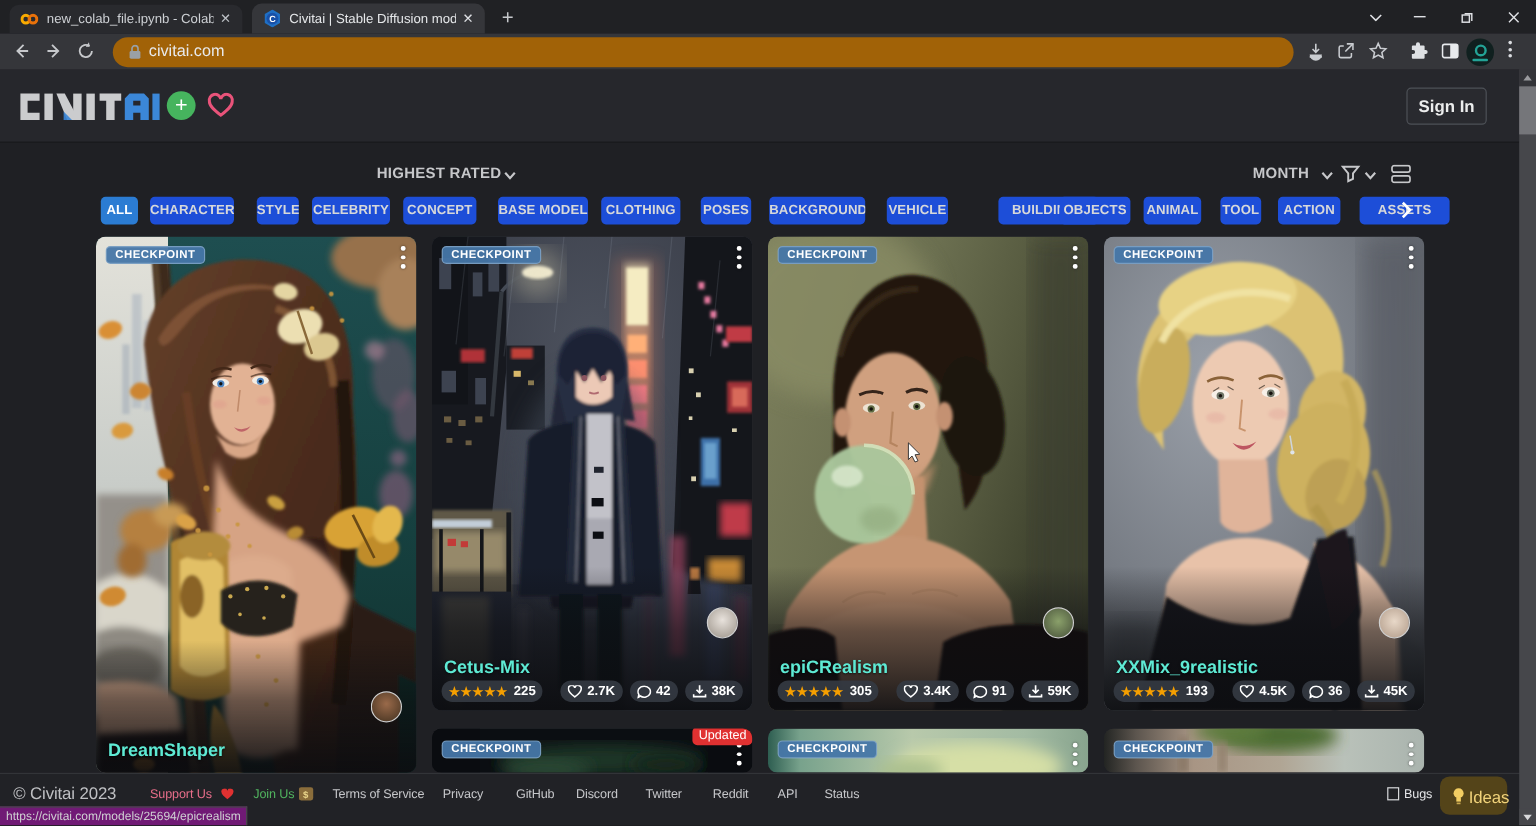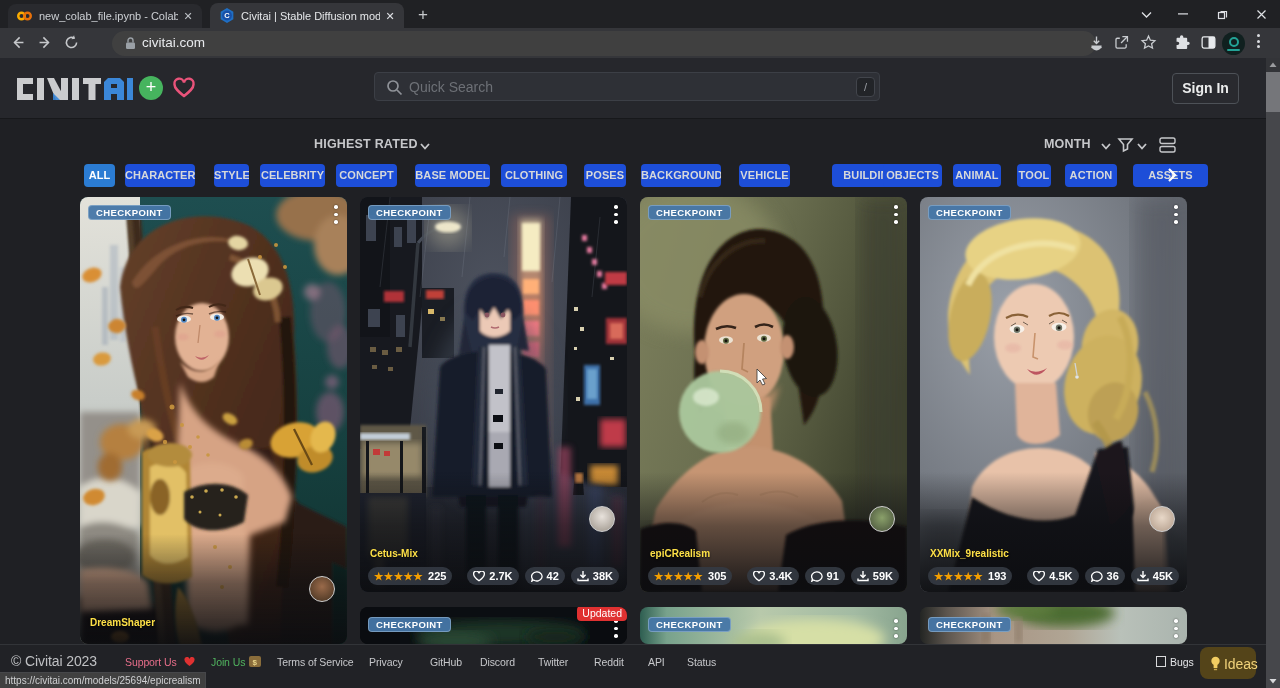--- a/index.html
+++ b/index.html
@@ -10,21 +10,21 @@
 #tabbar{position:absolute;left:0;top:0;width:1280px;height:28px;background:#202124;}
 .tab{position:absolute;top:4px;height:24px;border-radius:8px 8px 0 0;font-size:11px;color:#cdd0d4;display:flex;align-items:center;overflow:hidden;}
 #tab1{left:8px;width:194px;background:#292a2e;}
 #tab2{left:210px;width:194px;background:#35363a;color:#e6e8ea;top:3px;height:25px;}
 .tab .ttl{white-space:nowrap;overflow:hidden;flex:1;}
 .tclose{width:14px;height:14px;margin:0 7px 0 3px;color:#bdc1c6;font-size:11px;line-height:14px;text-align:center;flex:none;}
 #newtab{position:absolute;left:414px;top:6px;width:18px;height:18px;color:#c6c8cb;font-size:17px;line-height:17px;text-align:center;}
 .wctl{position:absolute;top:0;height:28px;width:30px;color:#e8eaed;display:flex;align-items:center;justify-content:center;}
 #toolbar{position:absolute;left:0;top:28px;width:1280px;height:30px;background:#35363a;}
 .tbico{position:absolute;top:34px;width:17px;height:17px;color:#c6c8cb;}
-#omni{position:absolute;left:112px;top:31px;width:984px;height:25px;border-radius:13px;background:#404040;}
+#omni{position:absolute;left:94px;top:31px;width:984px;height:25px;border-radius:13px;background:#a16207;}
 #omni .url{position:absolute;left:30px;top:4px;font-size:13.5px;color:#e8eaed;}
 
 #hdr{position:absolute;left:0;top:58px;width:1266px;height:61px;background:#26272c;border-bottom:1px solid #17181b;}
 #plusbtn{position:absolute;left:139px;top:76px;width:24px;height:24px;border-radius:50%;background:#46b45e;color:#fff;font-size:18px;line-height:22px;text-align:center;font-weight:400;}
 #search{position:absolute;left:374px;top:72px;width:506px;height:29px;background:#2e3036;border:1px solid #3c3f46;border-radius:4px;}
 #search .ph{position:absolute;left:34px;top:6px;font-size:14px;color:#6d7076;}
 #slash{position:absolute;right:4px;top:4px;width:19px;height:20px;background:#222428;border:1px solid #42454c;border-radius:4px;color:#9a9da3;font-size:11px;text-align:center;line-height:18px;}
 #signin{position:absolute;left:1172px;top:73px;width:67px;height:31px;background:#292a2f;border:1px solid #4d5157;border-radius:4px;color:#eceded;font-size:14px;font-weight:700;text-align:center;line-height:29px;}
 
 #seg{position:absolute;left:81px;top:133px;width:216px;height:22px;background:#202125;border-radius:4px;}
@@ -37,30 +37,30 @@
 
 .chip{position:absolute;top:164px;height:23px;border-radius:4px;background:#1d4ed8;color:#d6d8da;font-size:11px;font-weight:700;line-height:23px;text-align:center;letter-spacing:.1px;white-space:nowrap;overflow:hidden;}
 .chip.blue{background:#2b7cd3;color:#fff;}
 
 .card{position:absolute;width:267px;border-radius:8px;overflow:hidden;background:#25262b;}
 .card svg.img{position:absolute;left:0;top:0;}
 .badge{position:absolute;left:8px;top:8px;height:15px;padding:0 7px;background:rgba(70,118,168,.95);border:1px solid rgba(160,190,215,.55);border-radius:4px;color:#fff;font-size:9.5px;font-weight:700;letter-spacing:.4px;line-height:13px;}
 .dots{position:absolute;right:9px;top:8px;width:4px;color:#fff;}
 .dots i{display:block;width:3.5px;height:3.5px;border-radius:50%;background:#fff;margin:0 0 4px 0;box-shadow:0 0 2px rgba(0,0,0,.6);}
 .avatar{position:absolute;width:26px;height:26px;border-radius:50%;border:1.5px solid #cfcfcf;}
-.ctitle{position:absolute;left:10px;font-size:10px;font-weight:700;color:#fde047;text-shadow:0 1px 2px rgba(0,0,0,.7);}
+.ctitle{position:absolute;left:10px;font-size:15px;font-weight:700;color:#5eead4;text-shadow:0 1px 2px rgba(0,0,0,.7);}
 .stats{position:absolute;left:8px;right:8px;height:18px;display:flex;}
 .pill{height:18px;background:rgba(52,58,66,.92);border-radius:9px;color:#fff;font-size:11px;font-weight:700;display:flex;align-items:center;padding:0 6px;}
 .pill .st{color:#f59f00;font-size:10.5px;letter-spacing:.4px;margin-right:5px;}
 .spacer{flex:1;}
 .grad{position:absolute;left:0;right:0;bottom:0;background:linear-gradient(to bottom,rgba(12,13,16,0) 0%,rgba(12,13,16,.55) 45%,rgba(12,13,16,.92) 100%);}
 
 #footer{position:absolute;left:0;top:644px;width:1280px;height:44px;background:#212226;border-top:1px solid #323438;}
 .flink{position:absolute;top:656px;font-size:10.5px;font-weight:400;color:#c6c7ca;letter-spacing:-.1px;}
-#tooltip{position:absolute;left:0;top:672px;width:206px;height:16px;background:#404040;border-top:1px solid #46474a;border-right:1px solid #46474a;color:#cfd0d2;font-size:10px;line-height:15px;padding-left:5px;overflow:hidden;white-space:nowrap;}
+#tooltip{position:absolute;left:0;top:672px;width:206px;height:16px;background:#701a75;border-top:1px solid #46474a;border-right:1px solid #46474a;color:#cfd0d2;font-size:10px;line-height:15px;padding-left:5px;overflow:hidden;white-space:nowrap;}
 
 #sb{position:absolute;left:1266px;top:58px;width:14px;height:630px;background:#46474b;}
 #sb .btn{position:absolute;left:0;width:14px;height:14px;background:#333438;color:#c0c0c0;font-size:8px;text-align:center;line-height:14px;}
 #sb .thumb{position:absolute;left:0;top:14px;width:14px;height:40px;background:#75767a;}
 </style>
 </head>
 <body>
 <div id="root">
 
   <div id="tabbar"></div>
@@ -169,28 +169,20 @@
     <g fill="#3b87d8">
       <path d="M104 100 L104 82 L108 78 L120 78 L124 82 L124 100 L117 100 L117 94 L111 94 L111 100 Z M111 84 L111 88 L117 88 L117 84 Z"></path>
       <rect x="127" y="78" width="6" height="22"></rect>
       <path d="M53 93 L60 100 L53 100 Z" opacity=".9" fill="#3b87d8"></path>
     </g>
   </svg>
   <div id="plusbtn">+</div>
   <svg class="abs" style="left:172px;top:77px" width="24" height="22" viewBox="0 0 24 22">
       <path d="M12 19 C7 15 2.5 11.5 2.5 7.5 A4.7 4.7 0 0 1 12 5.5 A4.7 4.7 0 0 1 21.5 7.5 C21.5 11.5 17 15 12 19 Z" fill="none" stroke="#e9537a" stroke-width="2.5"></path>
     </svg>
-  <div id="search">
-    <svg style="position:absolute;left:11px;top:6px" width="17" height="17" viewBox="0 0 17 17">
-        <circle cx="7" cy="7" r="5" fill="none" stroke="#8f9298" stroke-width="1.7"></circle>
-        <path d="M11 11 L15.5 15.5" stroke="#8f9298" stroke-width="1.7"></path>
-      </svg>
-    <span class="ph">Quick Search</span>
-    <div id="slash">/</div>
-  </div>
   <div id="signin">Sign In</div>
 
   <div class="sortlbl" style="left:314px">HIGHEST RATED</div>
   <svg class="chev" style="left:419px;top:140px" viewBox="0 0 12 12">
       <path d="M2 4 L6 8.5 L10 4" stroke="#c6c7ca" stroke-width="1.8" fill="none"></path>
     </svg>
   <div class="sortlbl" style="left:1044px">MONTH</div>
   <svg class="chev" style="left:1100px;top:140px" viewBox="0 0 12 12">
       <path d="M2 4 L6 8.5 L10 4" stroke="#c6c7ca" stroke-width="1.8" fill="none"></path>
     </svg>

